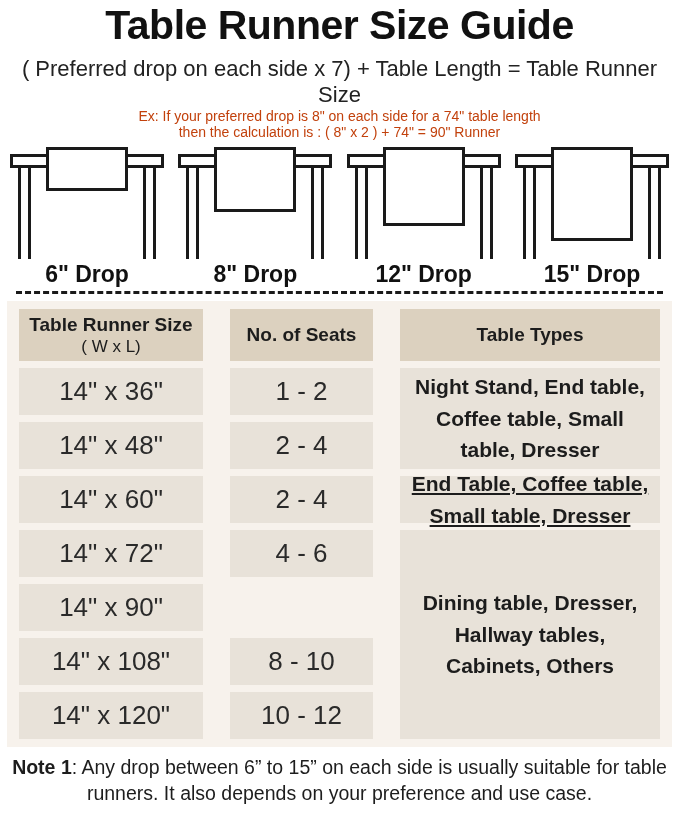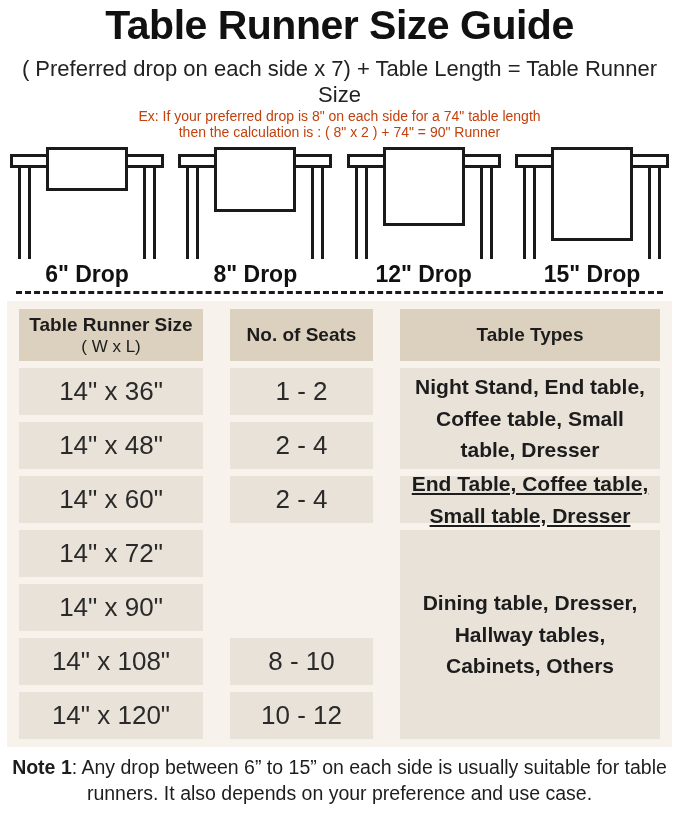--- a/index.html
+++ b/index.html
@@ -128,20 +128,21 @@
     <div class="cell td c1" style="grid-row:3">14" x 48"</div>
     <div class="cell td c1" style="grid-row:4">14" x 60"</div>
     <div class="cell td c1" style="grid-row:5">14" x 72"</div>
     <div class="cell td c1" style="grid-row:6">14" x 90"</div>
     <div class="cell td c1" style="grid-row:7">14" x 108"</div>
     <div class="cell td c1" style="grid-row:8">14" x 120"</div>
 
     <div class="cell td c2" style="grid-row:2">1 - 2</div>
     <div class="cell td c2" style="grid-row:3">2 - 4</div>
     <div class="cell td c2" style="grid-row:4">2 - 4</div>
+    <div class="cell td c2" style="grid-row:5">4 - 6</div>
     <div class="cell td c2" style="grid-row:7">8 - 10</div>
     <div class="cell td c2" style="grid-row:8">10 - 12</div>
 
     <div class="cell tt c3 span2">Night Stand, End table, Coffee table, Small table, Dresser</div>
     <div class="cell tt c3 row4">End Table, Coffee table, Small table, Dresser</div>
     <div class="cell tt c3 span4">Dining table, Dresser, Hallway tables, Cabinets, Others</div>
   </div>
 
   <div class="notes">
     <div><b>Note 1</b><span>: Any drop between 6” to 15” on each side is usually suitable for table runners. It also depends on your preference and use case.</span></div>

